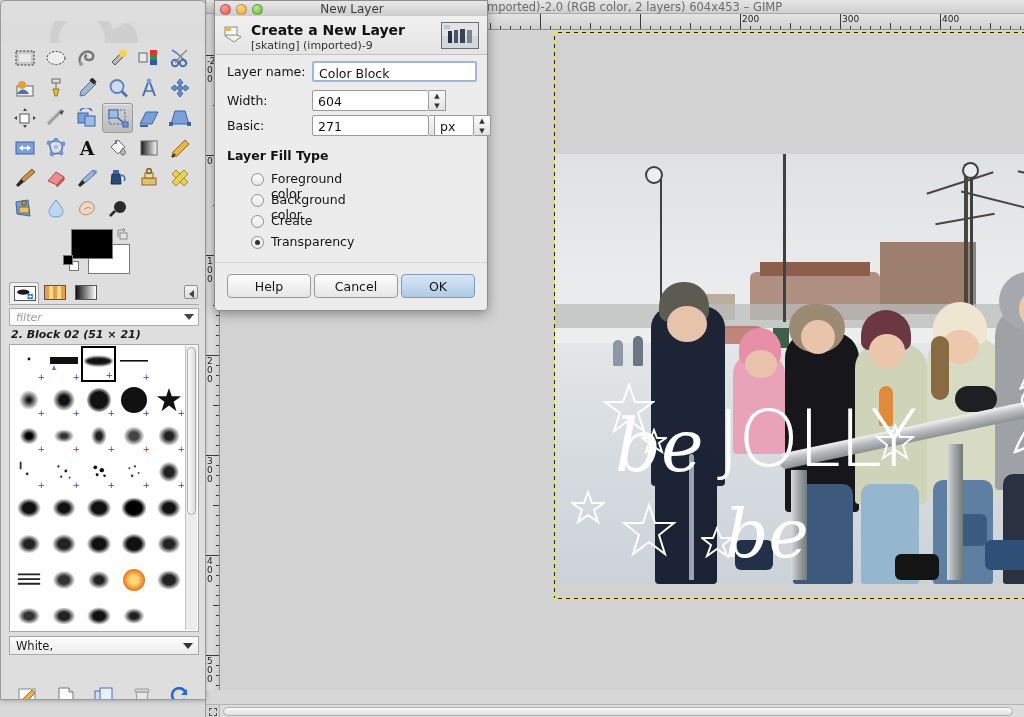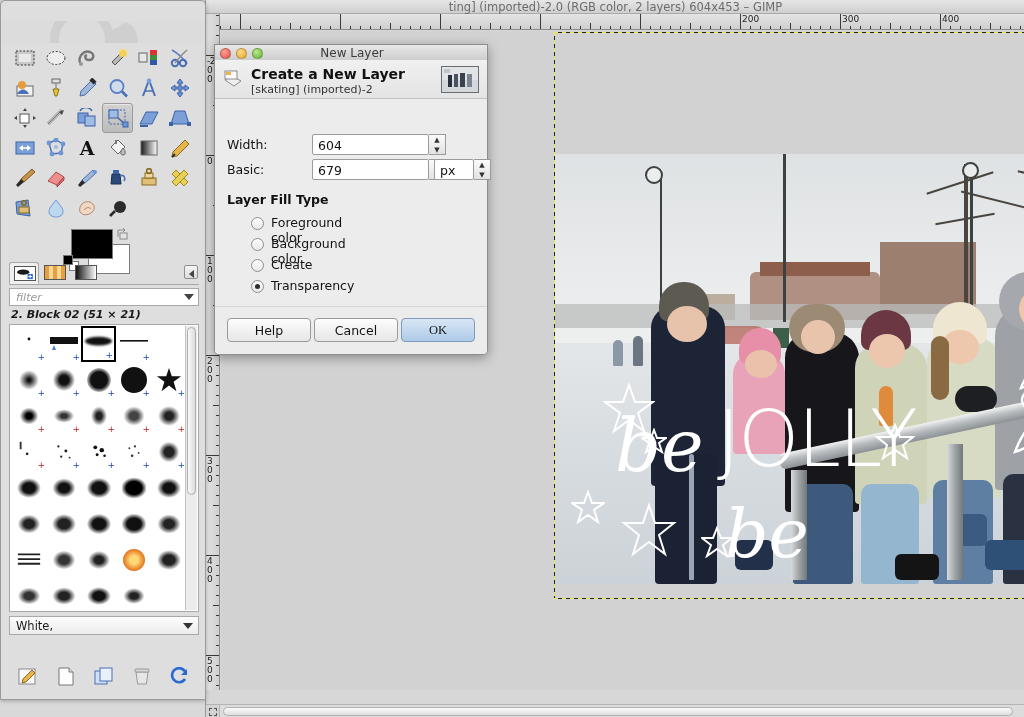--- a/index.html
+++ b/index.html
@@ -118,21 +118,21 @@
   #bgcolor{position:absolute;left:25px;top:15px;width:42px;height:30px;background:#fff;
     border:1px solid #7a7a7a;box-sizing:border-box;}
   #swapicon{position:absolute;left:52px;top:-3px;width:14px;height:14px;}
   #defcolors{position:absolute;left:0px;top:26px;width:17px;height:17px;}
   #defcolors b{position:absolute;left:0;top:0;width:10px;height:10px;background:#000;
     border:1px solid #777;box-sizing:border-box;}
   #defcolors i{position:absolute;left:6px;top:6px;width:10px;height:10px;background:#fff;
     border:1px solid #777;box-sizing:border-box;}
 
   
-  #dock{position:absolute;left:8px;top:261px;width:190px;height:424px;}
+  #dock{position:absolute;left:8px;top:281px;width:190px;height:424px;}
   #dock-tabs{position:absolute;left:0;top:0;width:190px;height:22px;
     border-bottom:1px solid #a8a8a8;}
   .dtab{position:absolute;top:0;width:30px;height:22px;box-sizing:border-box;}
   .dtab.active{background:#f0f0f0;border:1px solid #a8a8a8;border-bottom:1px solid #f0f0f0;
     border-radius:3px 3px 0 0;}
   .dtab-img{position:absolute;left:4px;top:3px;width:22px;height:15px;
     border:1px solid #555;box-sizing:border-box;}
   #dock-menu{position:absolute;right:1px;top:3px;width:14px;height:14px;
     border:1px solid #8d8d8d;background:linear-gradient(#f4f4f4,#dcdcdc);border-radius:2px;
     box-sizing:border-box;}
@@ -178,21 +178,21 @@
   .spin>div{width:14px;height:8px;display:flex;align-items:center;justify-content:center;
     font-size:6px;color:#333;}
 
   #bbuttons{position:absolute;left:0;top:403px;width:190px;height:22px;display:flex;
     justify-content:space-around;align-items:center;}
   .bbtn{width:22px;height:19px;position:relative;}
 
   
   #dialog{left:214px;top:0px;width:274px;height:311px;
     background:#ececec;border:1px solid #8d8d8d;border-radius:0 0 5px 5px;
-    box-sizing:border-box;box-shadow:0 3px 12px rgba(0,0,0,.35);margin-top:44px;}
+    box-sizing:border-box;box-shadow:0 3px 12px rgba(0,0,0,.35);}
   #dlg-titlebar{position:absolute;left:-1px;top:-1px;width:274px;height:16px;
     background:linear-gradient(#e8e8e8,#cdcdcd);border:1px solid #8d8d8d;
     border-bottom:none;box-sizing:border-box;}
   .mac-dots2{position:absolute;left:5px;top:3px;display:flex;gap:5px;}
   .dot2{width:11px;height:11px;border-radius:50%;border:1px solid rgba(0,0,0,.22);
     box-sizing:border-box;}
   .d-red{background:radial-gradient(circle at 35% 30%,#ff9f96,#e8544a);}
   .d-yellow{background:radial-gradient(circle at 35% 30%,#ffd98a,#e3a92b);}
   .d-green{background:radial-gradient(circle at 35% 30%,#bbe98a,#63b53b);}
   #dlg-wintitle{position:absolute;left:0;top:0;width:274px;height:16px;line-height:16px;
@@ -1055,50 +1055,56 @@
     <div id="dlg-wintitle">New Layer</div>
   </div>
 
   <div id="dlg-header">
     <svg id="dlg-hicon" viewBox="0 0 20 18">
       <path d="M2 10 L9 6 L18 11 L11 16 Z" fill="#f0f0f0" stroke="#8a8a8a"></path>
       <rect x="2" y="1" width="12" height="8" fill="#fbfbfb" stroke="#8a8a8a"></rect>
       <rect x="3" y="2" width="5" height="3" fill="#e8b54a"></rect>
     </svg>
     <div id="dlg-title">Create a New Layer</div>
-    <div id="dlg-sub">[skating] (imported)-2</div>
+    <div id="dlg-sub">[skating] (imported)-9</div>
     <div id="dlg-thumb">
       <div style="position:absolute;left:0;top:0;width:100%;height:56%;background:#e1e4e6;"></div>
       <div style="position:absolute;left:0;top:50%;width:100%;height:50%;background:#d2d8dc;"></div>
       <div style="position:absolute;left:6px;top:8px;width:4px;height:12px;background:#2a3040;"></div>
       <div style="position:absolute;left:12px;top:7px;width:4px;height:13px;background:#4a5464;"></div>
       <div style="position:absolute;left:18px;top:6px;width:5px;height:14px;background:#3a4250;"></div>
       <div style="position:absolute;left:25px;top:7px;width:5px;height:13px;background:#7d8490;"></div>
       <div style="position:absolute;left:2px;top:2px;width:6px;height:4px;background:#bfc6ca;"></div>
     </div>
   </div>
 
   <div id="dlg-body">
 
+    <div class="row" style="top:6px;width:250px;">
+      <div class="rlabel" style="left:0;top:0;">Layer name:</div>
+      <div class="field focus" style="left:85px;top:0;width:165px;">
+        <span>Color Block</span>
+      </div>
+    </div>
 
     <div class="row" style="top:35px;width:250px;">
       <div class="rlabel" style="left:0;top:0;">Width:</div>
       <div class="field" style="left:85px;top:0;width:117px;">
         <span>604</span>
       </div>
       <div class="spin2" style="left:202px;">
         <div>▲</div>
           <div>▼</div>
       </div>
     </div>
 
     <div class="row" style="top:60px;width:250px;">
       <div class="rlabel" style="left:0;top:0;">Basic:</div>
       <div class="field" style="left:85px;top:0;width:117px;">
-        <span>679</span>
+        <span>271</span>
       </div>
       <div class="spin2" style="left:202px;">
         <div>▲</div>
           <div>▼</div>
       </div>
     </div>
 
     <div class="field" style="left:219px;top:60px;width:40px;">
       <span>px</span>
     </div>
@@ -1123,15 +1129,15 @@
     </div>
     <div class="radio" style="top:178px;">
       <div class="rcircle on"></div>
       <div class="rlabel2">Transparency</div>
     </div>
   </div>
 
   <div id="dlg-footer">
     <div class="btn" style="left:12px;width:84px;">Help</div>
     <div class="btn" style="left:99px;width:84px;">Cancel</div>
-    <div class="btn default" style="left:186px;width:74px;font-family:Liberation Serif, serif;">OK</div>
+    <div class="btn default" style="left:186px;width:74px;">OK</div>
   </div>
 </div>
 
 </body></html>

